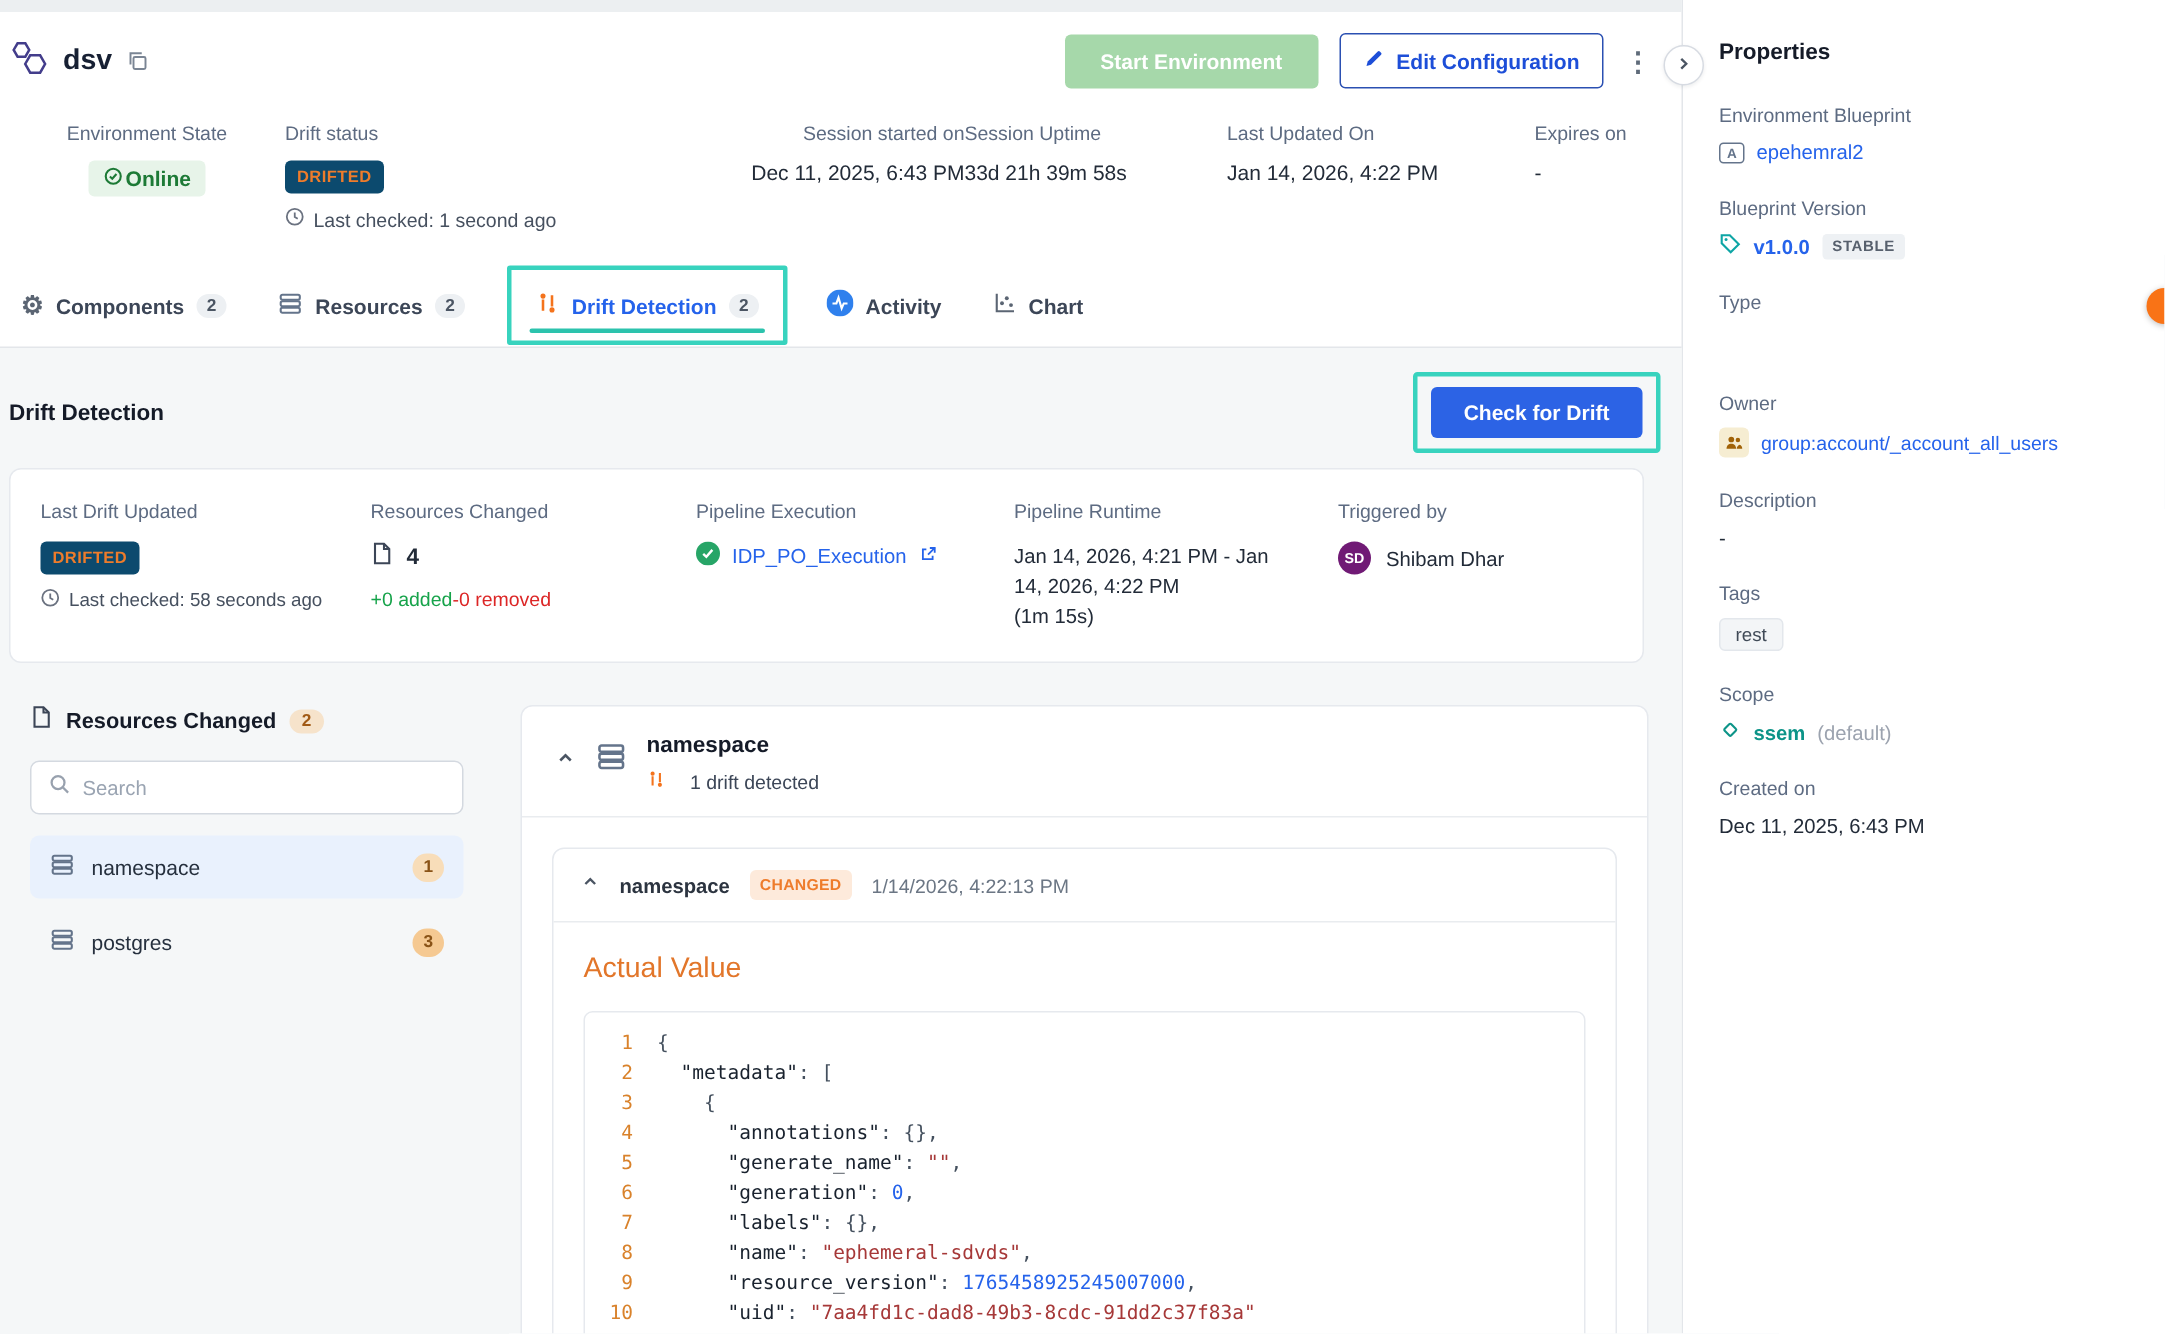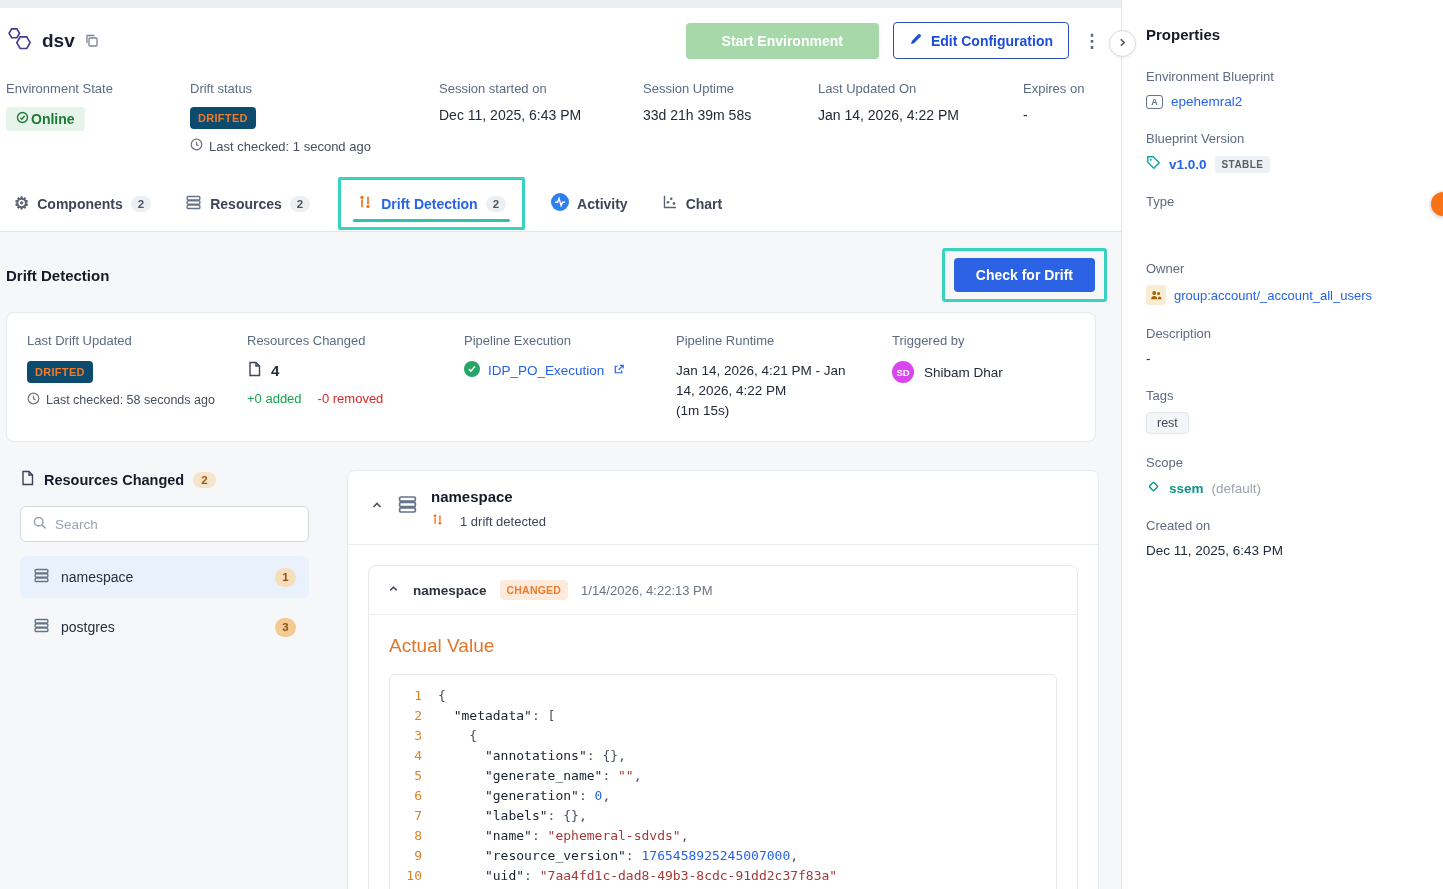--- a/index.html
+++ b/index.html
@@ -7,31 +7,31 @@
   .app { position: relative; width: 1443px; height: 889px; background: #fff; overflow: hidden; display: flex; color: #1f2937; }
 
   
   .main { width: 1122px; min-width: 1122px; height: 100%; border-right: 1px solid #e3e6ea; display: flex; flex-direction: column; background: #fff; }
   .top-strip { height: 8px; background: #eceff1; }
 
   .app-header { display: flex; align-items: center; gap: 9px; padding: 14px 20px 12px 6px; }
   .page-title { font-size: 19px; font-weight: 700; color: #172033; }
   .icon-btn { background: none; border: none; cursor: pointer; display: inline-flex; align-items: center; }
   .header-actions { margin-left: auto; display: flex; align-items: center; gap: 14px; }
-  .btn-start { background: #a6d8aa; color: #fff; font-weight: 700; font-size: 14px; border: none; border-radius: 4px; padding: 10px 36px; font-family: inherit; }
+  .btn-start { background: #a6d8aa; color: #fff; font-weight: 700; font-size: 14px; border: none; border-radius: 4px; padding: 10px 24px; font-family: inherit; }
   .btn-edit { background: #fff; color: #1d4ed8; font-weight: 700; font-size: 14px; border: 1px solid #2b50b2; border-radius: 4px; padding: 9px 15px; display: inline-flex; align-items: center; gap: 8px; font-family: inherit; cursor: pointer; }
   .kebab { font-size: 18px; color: #5f6b7a; font-weight: 700; letter-spacing: 0; background: none; border: none; cursor: pointer; line-height: 1; }
 
   .collapse-btn { position: absolute; left: 1109px; top: 30px; width: 27px; height: 27px; border-radius: 50%; background: #fff; border: 1px solid #d7dbe2; box-shadow: 0 1px 3px rgba(16,24,40,.08); display: flex; align-items: center; justify-content: center; cursor: pointer; z-index: 6; }
 
   
   .status-row { display: flex; padding: 10px 20px 22px 6px; }
   .status-field { display: flex; flex-direction: column; }
-  .status-field.f1 { width: 184px; } .status-field.f2 { width: 249px; }
-  .status-field.f3 { width: 204px; } .status-field.f4 { width: 175px; }
+  .status-field.f1 { width: 184px; align-items: center; } .status-field.f2 { width: 249px; }
+  .status-field.f3 { width: 204px; text-align: right; } .status-field.f4 { width: 175px; }
   .status-field.f5 { width: 205px; } .status-field.f6 { flex: 1; }
   .field-label { font-size: 13px; color: #5d6b82; margin-bottom: 11px; }
   .field-value { font-size: 14px; color: #222b38; }
   .badge-online { display: inline-flex; align-items: center; gap: 2px; background: #e7f4e9; color: #1d7a36; font-size: 14px; font-weight: 700; border-radius: 4px; padding: 4px 10px; width: fit-content; }
   .badge-drifted { background: #0c4a6e; color: #ee7c2b; font-size: 11px; font-weight: 700; letter-spacing: .3px; border-radius: 4px; padding: 5px 8px; width: fit-content; }
   .last-checked { display: inline-flex; align-items: center; gap: 6px; font-size: 13px; color: #46505f; margin-top: 9px; }
 
   
   .tabs { display: flex; align-items: stretch; border-bottom: 1px solid #e3e6ea; padding: 0 20px 0 6px; height: 56px; }
   .tab { display: flex; align-items: center; gap: 8px; padding: 0 8px; margin-right: 18px; font-size: 14px; font-weight: 700; color: #3c4657; cursor: pointer; position: relative; }
@@ -46,27 +46,27 @@
   .section-head { display: flex; align-items: center; justify-content: space-between; padding: 16px 14px 8px 6px; }
   .section-title { font-size: 15px; font-weight: 700; color: #151b28; }
   .annotation-btn-box { border: 3px solid #38d3be; border-radius: 3px; padding: 7px 9px; }
   .btn-check { background: #2c63e5; color: #fff; font-size: 14px; font-weight: 700; border: none; border-radius: 4px; padding: 9px 22px; font-family: inherit; cursor: pointer; }
 
   .drift-card { background: #fff; border: 1px solid #e6e9ee; border-radius: 8px; margin: 2px 25px 0 6px; padding: 20px; display: flex; }
   .dc-col { display: flex; flex-direction: column; }
   .dc-col.c1 { width: 220px; } .dc-col.c2 { width: 217px; } .dc-col.c3 { width: 212px; } .dc-col.c4 { width: 216px; } .dc-col.c5 { flex: 1; }
   .dc-label { font-size: 13px; color: #5d6b82; margin-bottom: 13px; }
   .count-row { display: flex; align-items: center; gap: 9px; font-size: 15px; font-weight: 700; color: #222b38; }
-  .delta-row { margin-top: 11px; font-size: 13px; display: flex; gap: 16px; }
+  .delta-row { margin-top: 11px; font-size: 13px; display: flex; gap: 0; }
   .delta-added { color: #16a34a; } .delta-removed { color: #dc2626; }
   .pipe-row { display: flex; align-items: center; gap: 8px; font-size: 13.5px; }
   .link { color: #2563eb; text-decoration: none; cursor: pointer; }
   .runtime-text { font-size: 13.5px; color: #222b38; line-height: 20px; max-width: 188px; }
   .trigger-row { display: flex; align-items: center; gap: 10px; font-size: 13.5px; color: #222b38; }
-  .avatar { width: 22px; height: 22px; border-radius: 50%; background: #d946ef; color: #fff; font-size: 9.5px; font-weight: 700; display: flex; align-items: center; justify-content: center; }
+  .avatar { width: 22px; height: 22px; border-radius: 50%; background: #701a75; color: #fff; font-size: 9.5px; font-weight: 700; display: flex; align-items: center; justify-content: center; }
 
   
   .lower { display: flex; gap: 38px; padding: 28px 22px 0 6px; align-items: flex-start; flex: 1; min-height: 0; }
   .res-panel { width: 303px; flex-shrink: 0; }
   .res-head { display: flex; align-items: center; gap: 9px; padding-left: 14px; }
   .res-title { font-size: 14.5px; font-weight: 700; color: #151b28; }
   .res-badge { background: #f6e3cb; color: #a15a16; font-size: 11.5px; font-weight: 700; border-radius: 10px; padding: 2px 8px; }
   .search-box { margin: 16px 0 0 14px; display: flex; align-items: center; gap: 8px; background: #fff; border: 1px solid #d4d9e0; border-radius: 6px; height: 36px; padding: 0 11px; }
   .search-box input { border: none; outline: none; flex: 1; font-size: 13.5px; color: #374151; font-family: inherit; background: transparent; }
   .search-box input::placeholder { color: #9aa4b2; }

